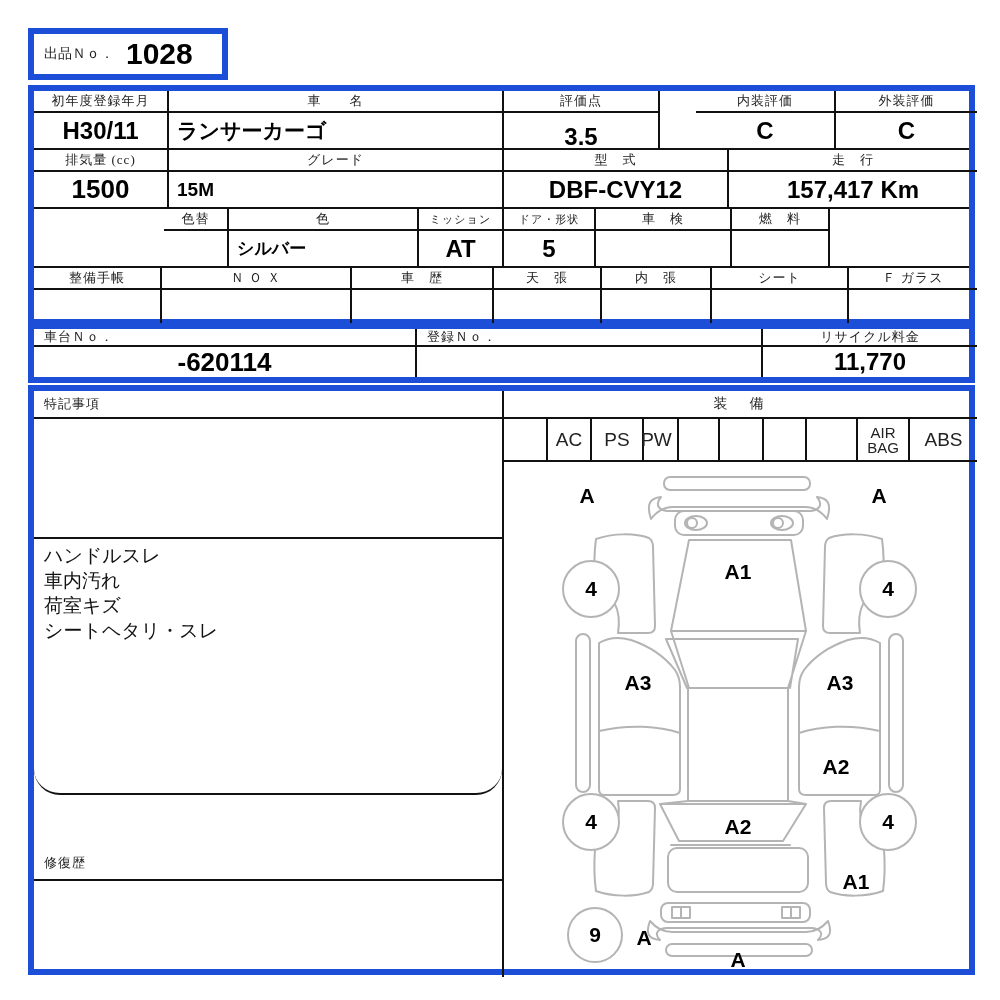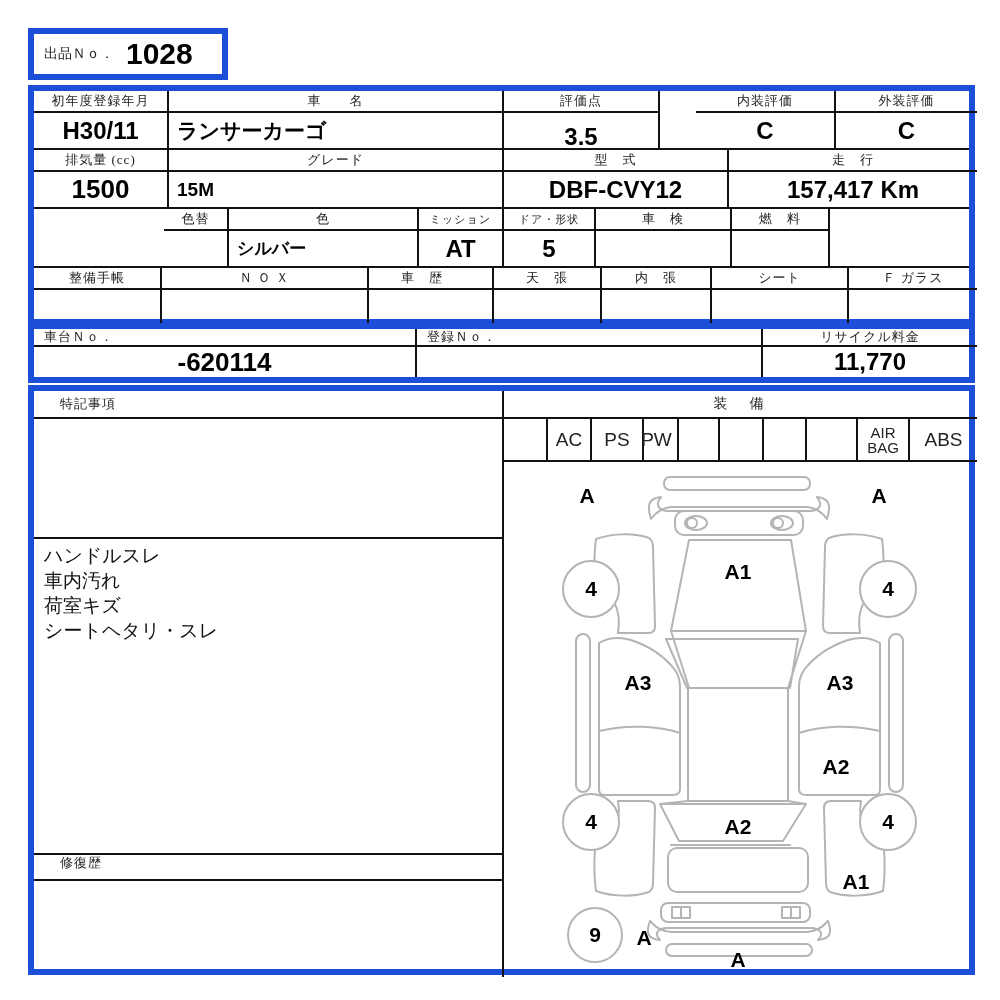--- a/index.html
+++ b/index.html
@@ -16,21 +16,21 @@
       font-family:"Liberation Serif","DejaVu Serif",serif;font-size:13px;color:#222;
       display:flex;align-items:center;justify-content:center;letter-spacing:1px;white-space:nowrap;overflow:hidden;}
   .ch.lft{justify-content:flex-start;padding-left:10px;}
   .ch5{height:18px;}
   .cv{flex:1;display:flex;align-items:center;justify-content:center;
       font-weight:bold;font-size:22px;white-space:nowrap;overflow:hidden;}
   .cv.lft{justify-content:flex-start;padding-left:8px;} .f26{font-size:26px;} .f24{font-size:24px;}
   .f21{font-size:21px;} .f19{font-size:19px;} .f17{font-size:17px;}
   .sh{box-sizing:border-box;border-bottom:2px solid #111;
       font-family:"Liberation Serif","DejaVu Serif",serif;font-size:13px;color:#222;
-      display:flex;align-items:center;padding-left:26px;letter-spacing:1px;}
+      display:flex;align-items:center;padding-left:10px;letter-spacing:1px;}
   .sh.ctr{justify-content:center;padding-left:0;letter-spacing:4px;font-size:14px;}
   .ecell{position:absolute;top:0;height:43px;box-sizing:border-box;
          border-right:2px solid #111;border-bottom:2px solid #111;
          display:flex;align-items:center;justify-content:center;
          font-size:19px;color:#222;text-align:center;line-height:20px;}
   .ecell.nr{border-right:none;}
   .ecell.small{font-size:15px;line-height:15px;padding:0 2px;}
   .notes{padding:4px 0 0 10px;font-size:19px;line-height:25px;color:#111;}
   svg text{font-family:"Liberation Sans","DejaVu Sans",sans-serif;font-weight:bold;
            font-size:21px;fill:#000;text-anchor:middle;}
@@ -114,21 +114,21 @@
         <div class="ch">燃　料</div>
         <div class="cv"></div>
       </div>
     </div>
 
     <div class="trow nb" style="top:177px;height:59px;">
       <div class="cell" style="left:0;width:128px;">
         <div class="ch">整備手帳</div>
         <div class="cv"></div>
       </div>
-      <div class="cell" style="left:128px;width:207px;">
+      <div class="cell" style="left:128px;width:190px;">
         <div class="ch">Ｎ Ｏ Ｘ</div>
         <div class="cv"></div>
       </div>
       <div class="cell" style="left:318px;width:142px;">
         <div class="ch">車　歴</div>
         <div class="cv"></div>
       </div>
       <div class="cell" style="left:460px;width:108px;">
         <div class="ch">天　張</div>
         <div class="cv"></div>
@@ -161,21 +161,21 @@
       <div class="ch ch5">リサイクル料金</div>
       <div class="cv f24">11,770</div>
     </div>
   </div>
 
   <div class="tbl" style="left:28px;top:385px;width:947px;height:590px;">
 
     <div class="abs" style="left:0;top:0;width:470px;height:586px;border-right:2px solid #111;">
       <div class="sh abs" style="left:0;top:0;width:100%;height:28px;">特記事項</div>
       <div class="abs" style="left:0;top:28px;width:100%;height:120px;border-bottom:2px solid #111;"></div>
-      <div class="abs notes" style="left:0;top:148px;width:100%;height:316px;border-bottom:2px solid #111;">
+      <div class="abs notes" style="left:0;top:148px;width:100%;height:256px;border-bottom:2px solid #111;border-radius:26px;">
         <div>ハンドルスレ</div>
         <div>車内汚れ</div>
         <div>荷室キズ</div>
         <div>シートヘタリ・スレ</div>
       </div>
       <div class="sh abs" style="left:0;top:456px;width:100%;height:34px;">修復歴</div>
       <div class="abs" style="left:0;top:490px;width:100%;height:96px;">
         <span></span>
       </div>
     </div>

